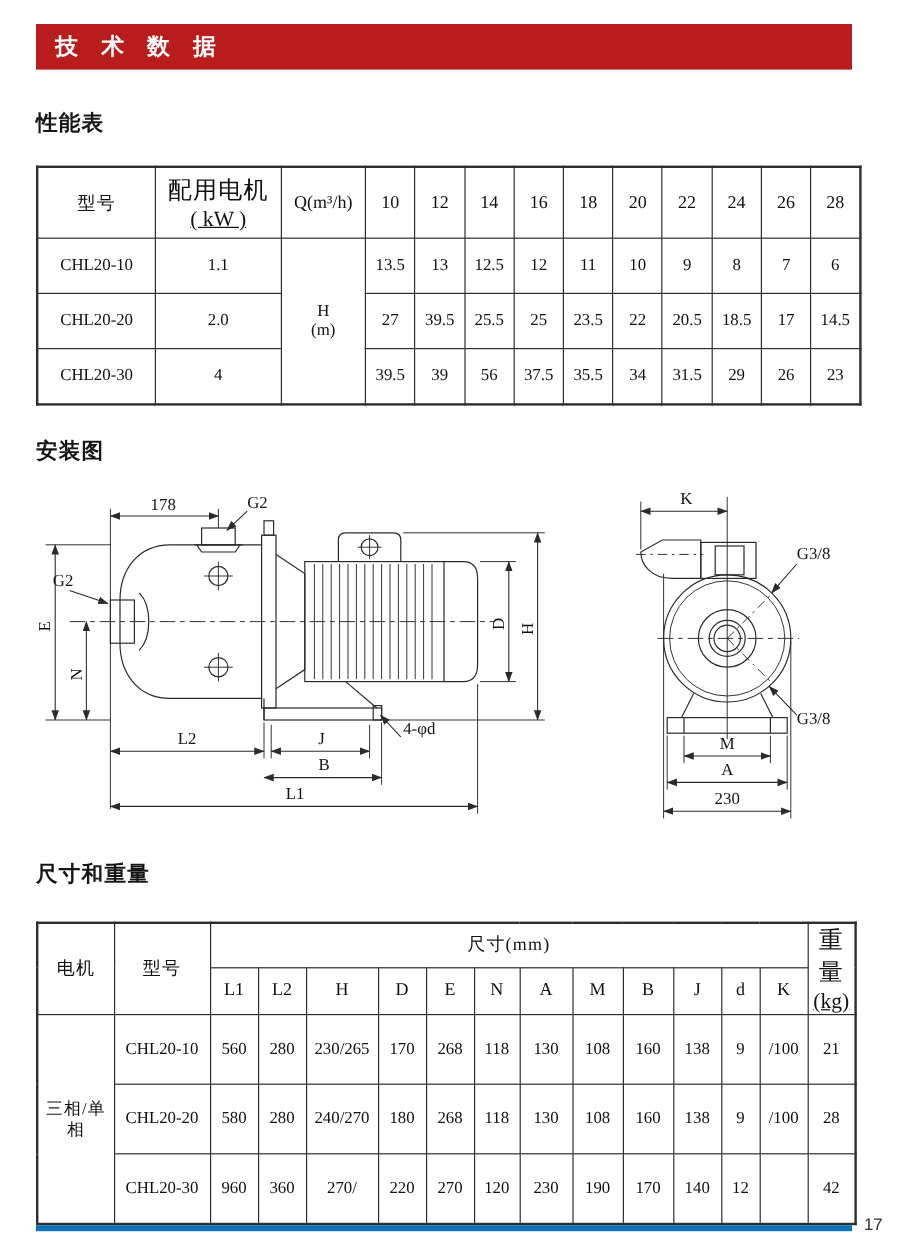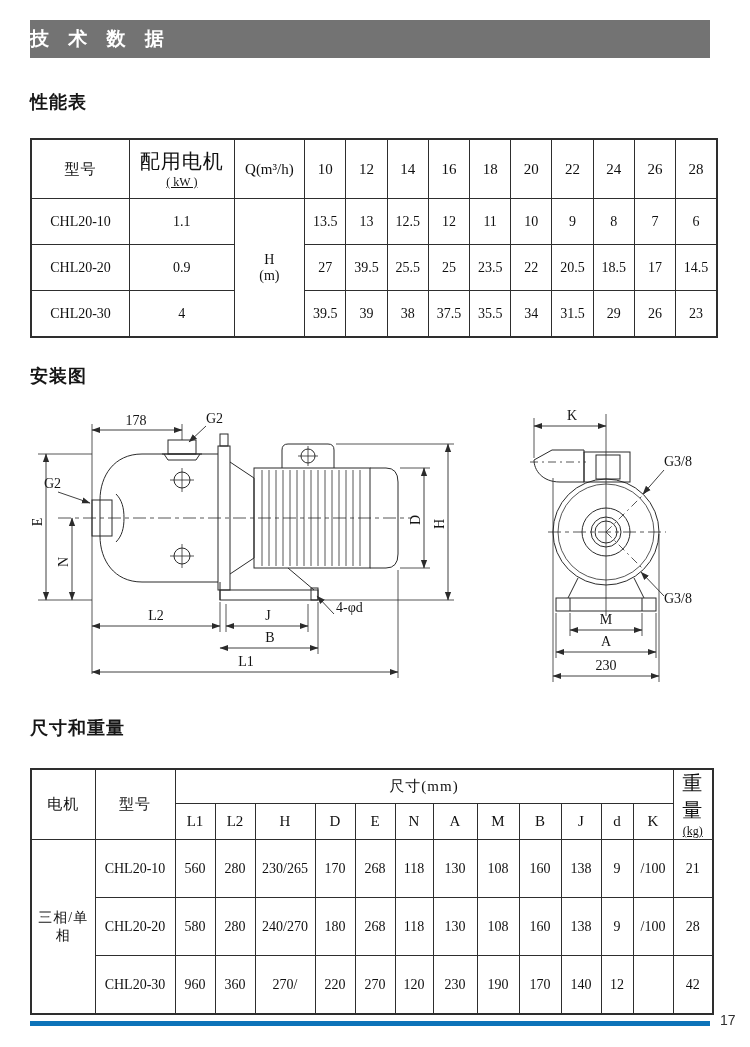--- a/index.html
+++ b/index.html
@@ -1,33 +1,33 @@
 <!DOCTYPE html>
 <html><head>
 <meta charset="utf-8">
 <style>
   html,body{margin:0;padding:0;background:#f2f2f2;}
   .page{position:relative;width:750px;height:1047px;background:#ffffff;margin:0 auto;overflow:hidden;
         font-family:"Liberation Sans",sans-serif;}
-  .header-bar{position:absolute;left:30px;top:20px;width:680px;height:38px;background:#737373;
-        color:#ffffff;display:flex;align-items:center;box-sizing:border-box;
+  .header-bar{position:absolute;left:30px;top:20px;width:680px;height:38px;background:#b91c1c;
+        color:#ffffff;display:flex;align-items:center;padding-left:16px;box-sizing:border-box;
         font-size:19px;font-weight:bold;letter-spacing:7px;}
   .sec-title{position:absolute;font-size:18px;font-weight:bold;color:#161616;letter-spacing:1px;}
   #title-perf{left:30px;top:90px;font-family:Liberation Mono, monospace;}
   #title-inst{left:30px;top:364px;}
   #title-dim{left:30px;top:716px;}
   table{border-collapse:collapse;table-layout:fixed;position:absolute;background:#fff;
         border:2px solid #2e2e2e;}
   th,td{border:1px solid #2e2e2e;text-align:center;vertical-align:middle;padding:0;
         font-family:"Liberation Serif",serif;font-weight:normal;color:#101010;overflow:hidden;}
   .t1{left:30px;top:138px;width:688px;}
   .t1 .hdr th{height:58px;font-size:15px;}
   .t1 td{height:45px;font-size:14px;}
   .cjk{font-size:20px;letter-spacing:1px;}
-  .unit{font-size:12px;letter-spacing:0;text-decoration:underline;}
+  .unit{font-size:18px;letter-spacing:0;text-decoration:underline;}
   .t2{left:30px;top:768px;width:682px;}
   .t2 .hr1 th{height:28px;font-size:15px;}
   .t2 .hr2 th{height:30px;font-size:15px;}
   .t2 td{height:57px;font-size:14px;}
   .svg-wrap{position:absolute;}
   #svg-side{left:30px;top:400px;}
   #svg-front{left:496px;top:400px;}
   svg .ln{stroke:#2b2b2b;stroke-width:1;fill:none;}
   svg .thin{stroke:#2b2b2b;stroke-width:0.8;fill:none;}
   svg .dim{stroke:#2b2b2b;stroke-width:0.9;fill:none;}
@@ -97,38 +97,38 @@
       <td>12</td>
       <td>11</td>
       <td>10</td>
       <td>9</td>
       <td>8</td>
       <td>7</td>
       <td>6</td>
     </tr>
     <tr>
       <td>CHL20-20</td>
-      <td>0.9</td>
+      <td>2.0</td>
       <td>27</td>
       <td>39.5</td>
       <td>25.5</td>
       <td>25</td>
       <td>23.5</td>
       <td>22</td>
       <td>20.5</td>
       <td>18.5</td>
       <td>17</td>
       <td>14.5</td>
     </tr>
     <tr>
       <td>CHL20-30</td>
       <td>4</td>
       <td>39.5</td>
       <td>39</td>
-      <td>38</td>
+      <td>56</td>
       <td>37.5</td>
       <td>35.5</td>
       <td>34</td>
       <td>31.5</td>
       <td>29</td>
       <td>26</td>
       <td>23</td>
     </tr>
   </tbody>
     </table>

